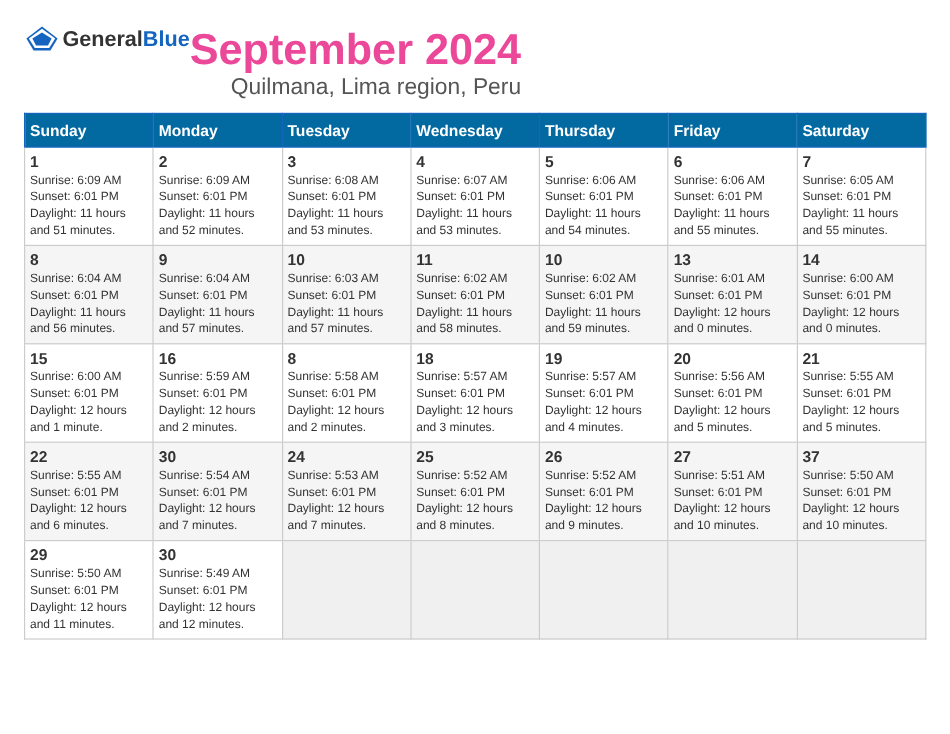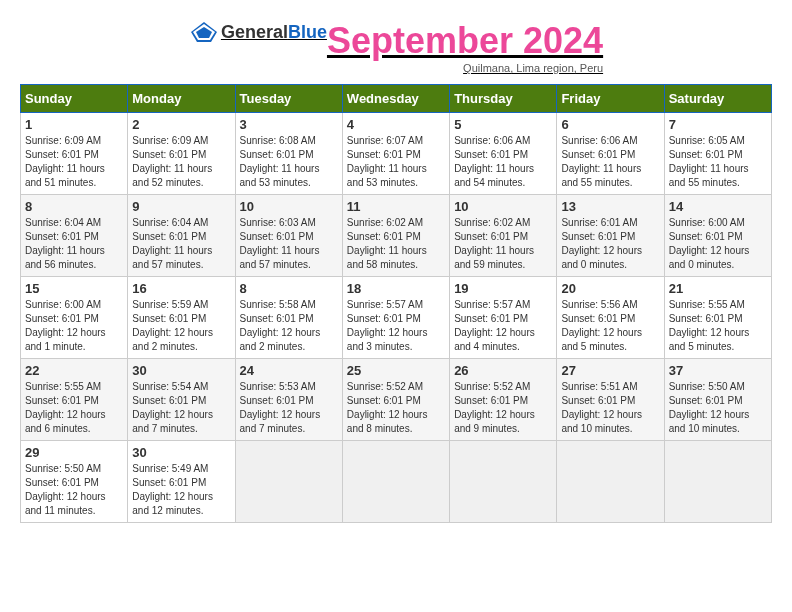--- a/index.html
+++ b/index.html
@@ -5,24 +5,23 @@
     * { box-sizing: border-box; margin: 0; padding: 0; }
     body {
       font-family: Arial, sans-serif;
       background: #fff;
       width: 792px;
       min-height: 612px;
       padding: 20px;
     }
     .header-area {
       display: flex;
-      justify-content: center;
+      justify-content: flex-start;
       align-items: flex-start;
       margin-bottom: 10px;
-      text-decoration: underline;
     }
     .logo {
       display: flex;
       align-items: center;
     }
     .logo-text-general {
       font-size: 18px;
       font-weight: bold;
       color: #333;
     }
@@ -38,30 +37,30 @@
     }
     .title-area {
       text-align: right;
     }
     .main-title {
       font-size: 36px;
       font-weight: bold;
       color: #ec4899;
     }
     .subtitle {
-      font-size: 11px;
+      font-size: 19px;
       color: #555;
     }
     table {
       width: 100%;
       border-collapse: collapse;
       font-size: 11px;
     }
     thead tr th {
-      background-color: #4d7c0f;
+      background-color: #0369a1;
       color: #fff;
       padding: 6px 4px;
       text-align: left;
       font-size: 13px;
       font-weight: bold;
       border: 1px solid #1565C0;
     }
     tbody tr td {
       border: 1px solid #ccc;
       padding: 4px 4px;

